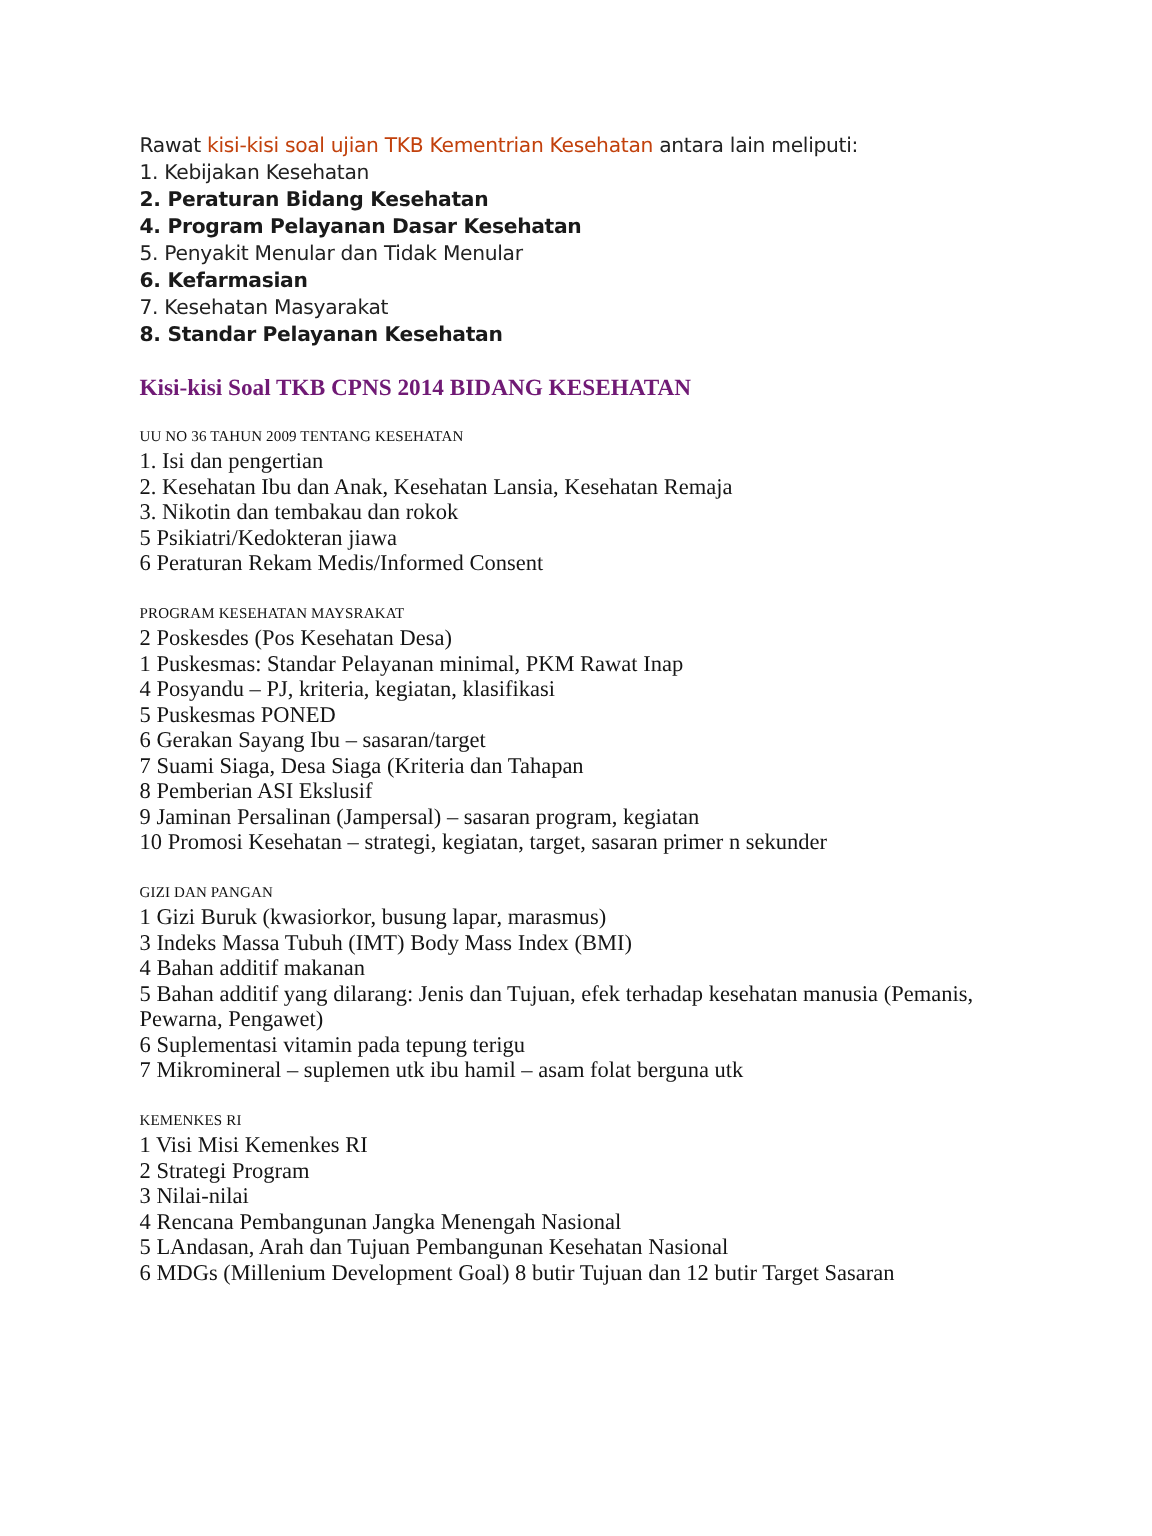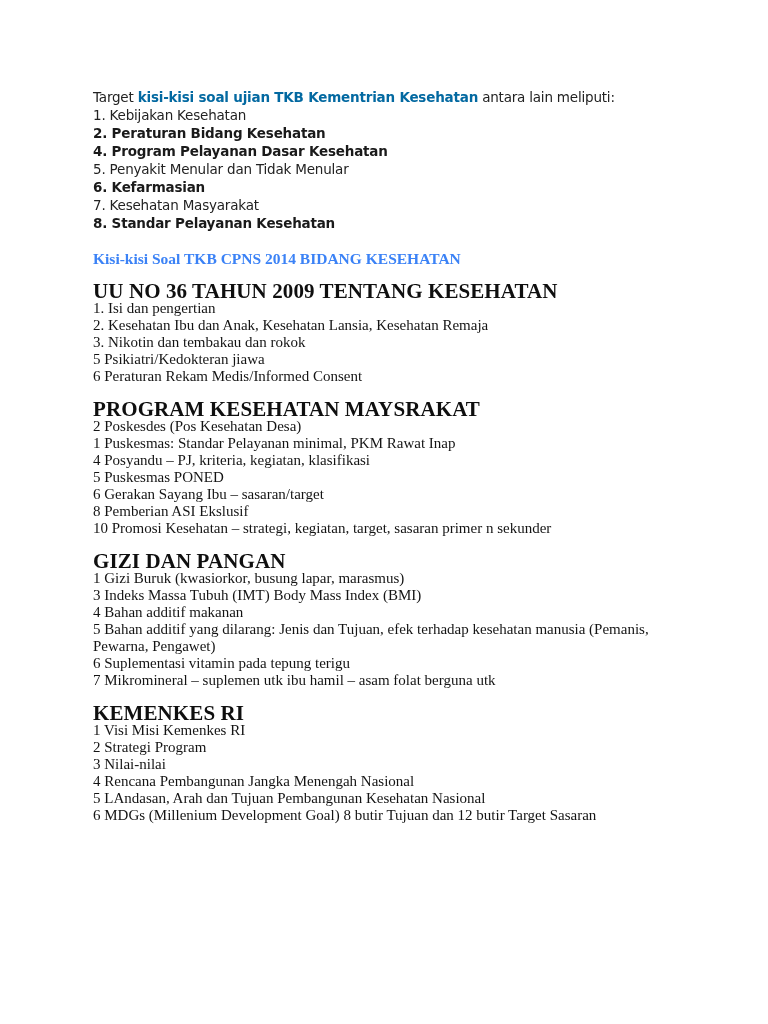--- a/index.html
+++ b/index.html
@@ -18,57 +18,57 @@
   .sans-line {
     margin: 0;
     font-family: "DejaVu Sans", sans-serif;
     font-size: 13.5px;
     line-height: 18px;
     letter-spacing: -0.2px;
     color: #222222;
     white-space: nowrap;
   }
   .sans-line.bold { font-weight: bold; color: #1a1a1a; }
-  .sans-line b { font-weight: bold; color: #0369a1; }
+  .sans-line b { font-weight: normal; color: #c2410c; }
 
   
   .doc-title {
     margin: 18px 0 5px 0;
     font-family: "Liberation Serif", serif;
     font-size: 15.5px;
     line-height: 17px;
     font-weight: bold;
-    color: #3b82f6;
+    color: #701a75;
   }
   .section { margin-top: 16px; }
   .serif-heading {
     margin: 0;
     font-family: "Liberation Serif", serif;
-    font-size: 21px;
+    font-size: 10px;
     line-height: 17px;
-    font-weight: bold;
+    font-weight: normal;
     color: #0f0f0f;
     letter-spacing: 0.1px;
   }
   .serif-line {
     margin: 0;
     max-width: 585px;
     font-family: "Liberation Serif", serif;
     font-size: 15px;
     line-height: 17px;
     color: #141414;
   }
   .serif-line b { font-weight: bold; }
 </style>
 </head>
 <body>
 
 <div class="page">
 
-  <p class="sans-line"><span>Target </span><b>kisi-kisi soal ujian TKB Kementrian Kesehatan</b><span> antara lain meliputi:</span></p>
+  <p class="sans-line"><span>Rawat </span><b>kisi-kisi soal ujian TKB Kementrian Kesehatan</b><span> antara lain meliputi:</span></p>
 
   <div id="intro-list">
       <p class="sans-line">1. Kebijakan Kesehatan</p>
       <p class="sans-line bold">2. Peraturan Bidang Kesehatan</p>
       <p class="sans-line bold">4. Program Pelayanan Dasar Kesehatan</p>
       <p class="sans-line">5. Penyakit Menular dan Tidak Menular</p>
       <p class="sans-line bold">6. Kefarmasian</p>
       <p class="sans-line">7. Kesehatan Masyarakat</p>
       <p class="sans-line bold">8. Standar Pelayanan Kesehatan</p>
     </div>
@@ -84,21 +84,23 @@
         <p class="serif-line">5 Psikiatri/Kedokteran jiawa</p>
         <p class="serif-line">6 Peraturan Rekam Medis/Informed Consent</p>
       </div>
       <div class="section">
         <p class="serif-heading">PROGRAM KESEHATAN MAYSRAKAT</p>
         <p class="serif-line">2 Poskesdes (Pos Kesehatan Desa)</p>
         <p class="serif-line">1 Puskesmas: Standar Pelayanan minimal, PKM Rawat Inap</p>
         <p class="serif-line">4 Posyandu – PJ, kriteria, kegiatan, klasifikasi</p>
         <p class="serif-line">5 Puskesmas PONED</p>
         <p class="serif-line">6 Gerakan Sayang Ibu – sasaran/target</p>
+        <p class="serif-line">7 Suami Siaga, Desa Siaga (Kriteria dan Tahapan</p>
         <p class="serif-line">8 Pemberian ASI Ekslusif</p>
+        <p class="serif-line">9 Jaminan Persalinan (Jampersal) – sasaran program, kegiatan</p>
         <p class="serif-line">10 Promosi Kesehatan – strategi, kegiatan, target, sasaran primer n sekunder</p>
       </div>
       <div class="section">
         <p class="serif-heading">GIZI DAN PANGAN</p>
         <p class="serif-line">1 Gizi Buruk (kwasiorkor, busung lapar, marasmus)</p>
         <p class="serif-line">3 Indeks Massa Tubuh (IMT) Body Mass Index (BMI)</p>
         <p class="serif-line">4 Bahan additif makanan</p>
         <p class="serif-line">5 Bahan additif yang dilarang: Jenis dan Tujuan, efek terhadap kesehatan manusia (Pemanis, Pewarna, Pengawet)</p>
         <p class="serif-line">6 Suplementasi vitamin pada tepung terigu</p>
         <p class="serif-line">7 Mikromineral – suplemen utk ibu hamil – asam folat berguna utk</p>

